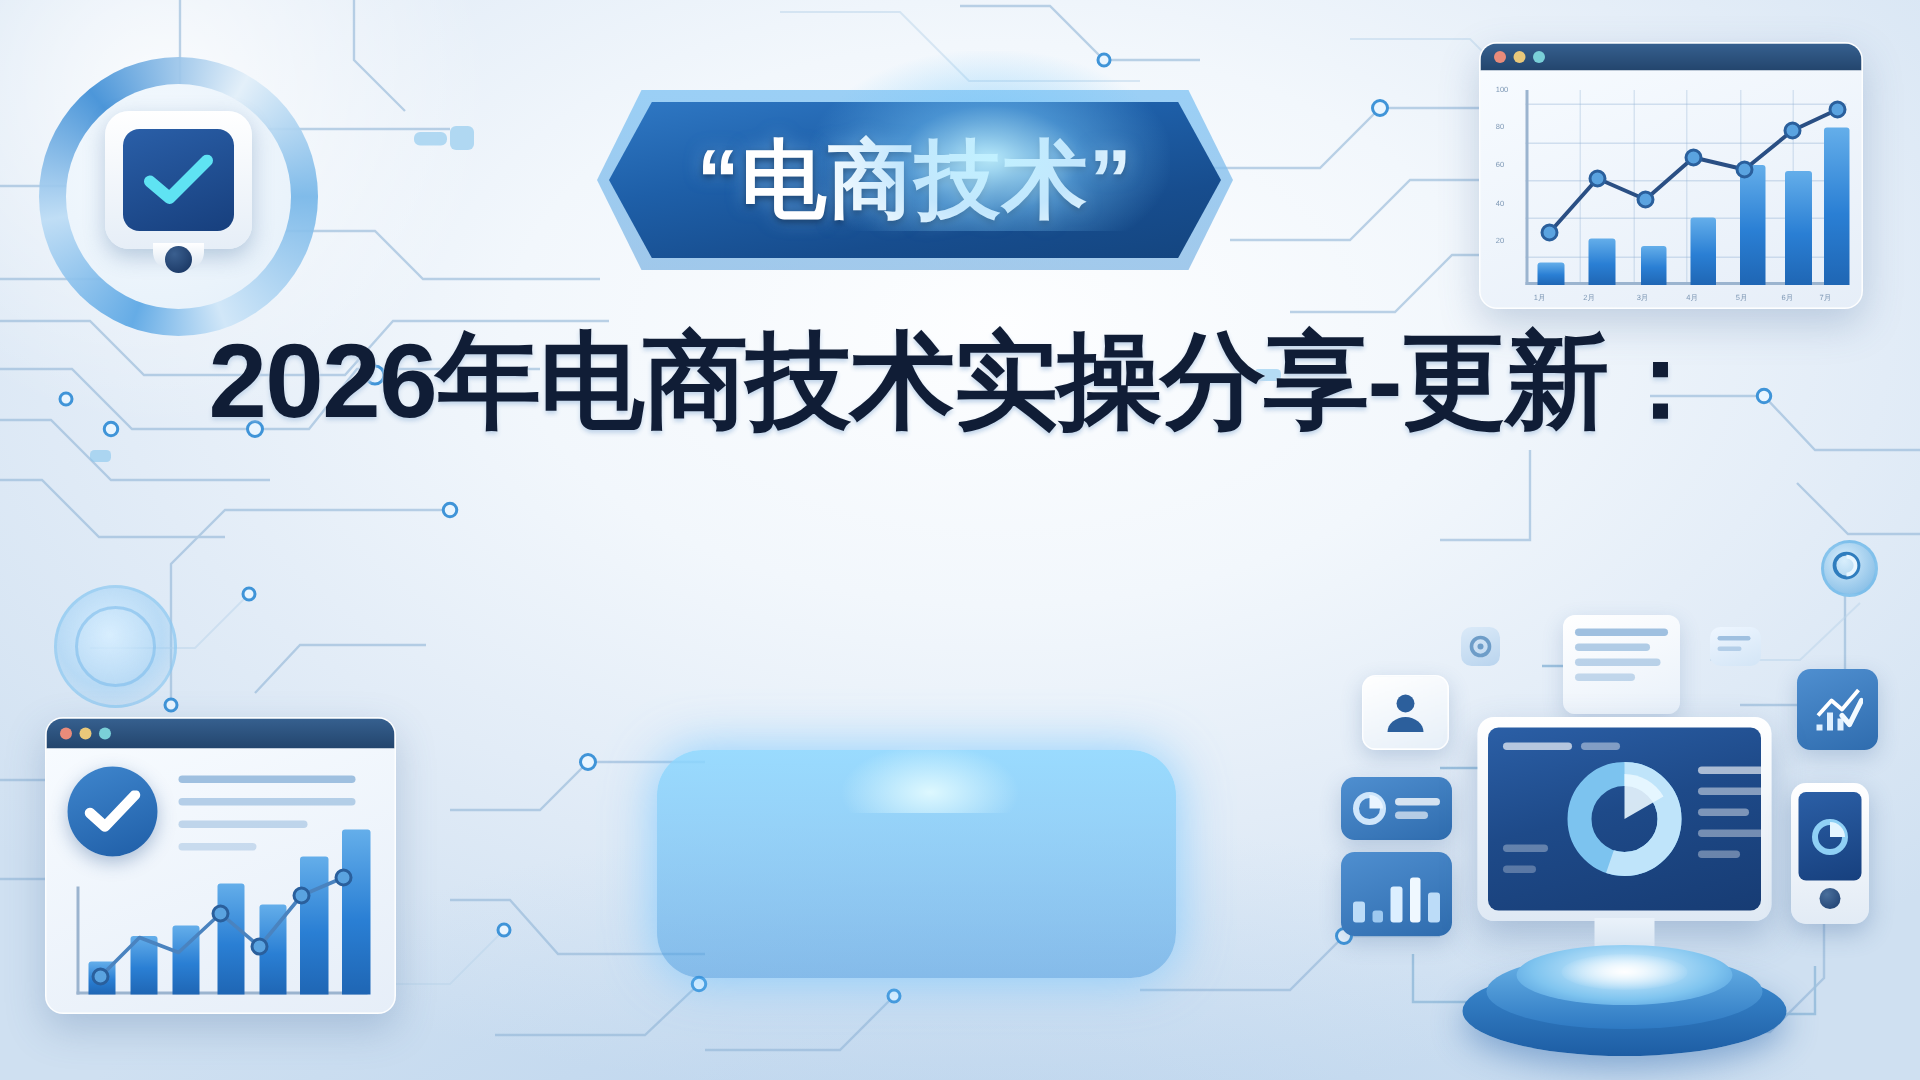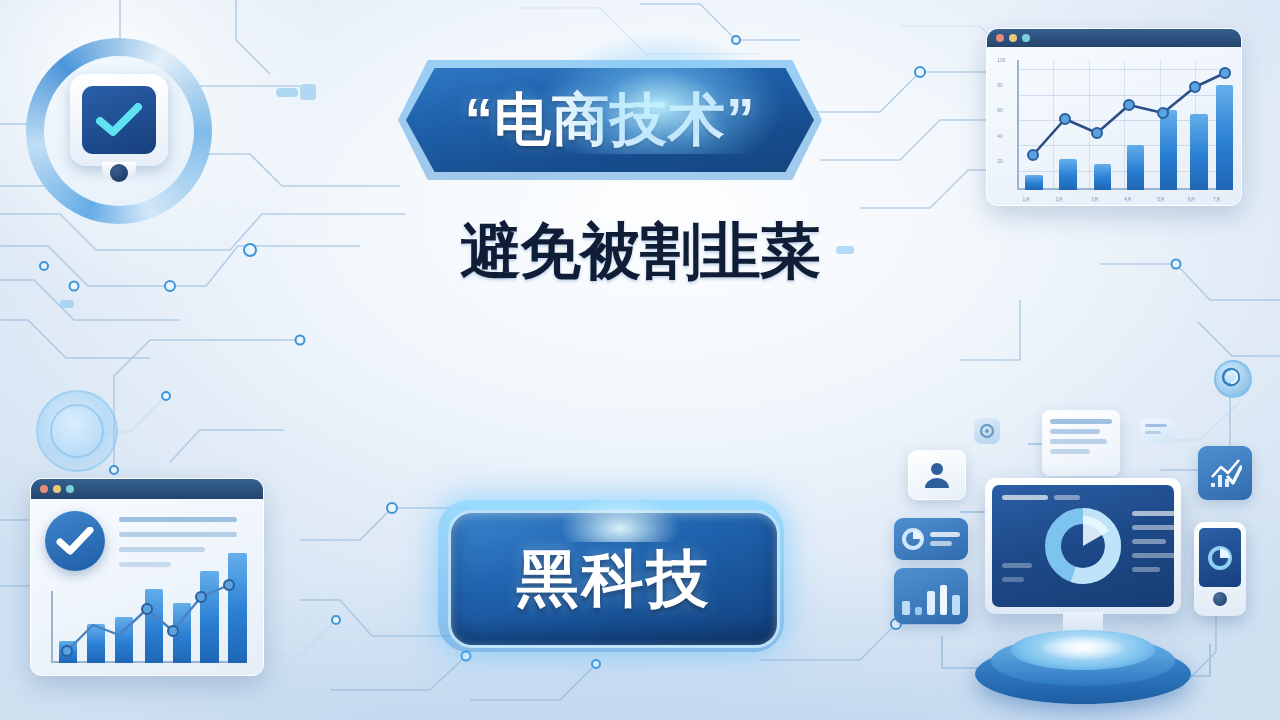--- a/index.html
+++ b/index.html
@@ -444,22 +444,19 @@
          background:radial-gradient(circle at 35% 30%,#4a6f9c,#1b3c6d)"></div>
   </div>
 
   <div class="hex-outline"></div>
   <div class="hex-badge">
     <span class="hex-text">“电商技术”</span>
   </div>
   <div class="hex-glow"></div>
 
   <div class="headline">
-    <div class="hl-line hl3">避免被割韭菜</div>
+    <div class="hl-line hl1">2026年电商技术实操分享-更新：</div>
   </div>
 
   <div class="plaque-glow"></div>
-  <div class="plaque-ring">
-    <span class="plaque-text">黑科技</span>
-  </div>
   <div class="plaque-spark"></div>
 
 </div>
 
 </body></html>

